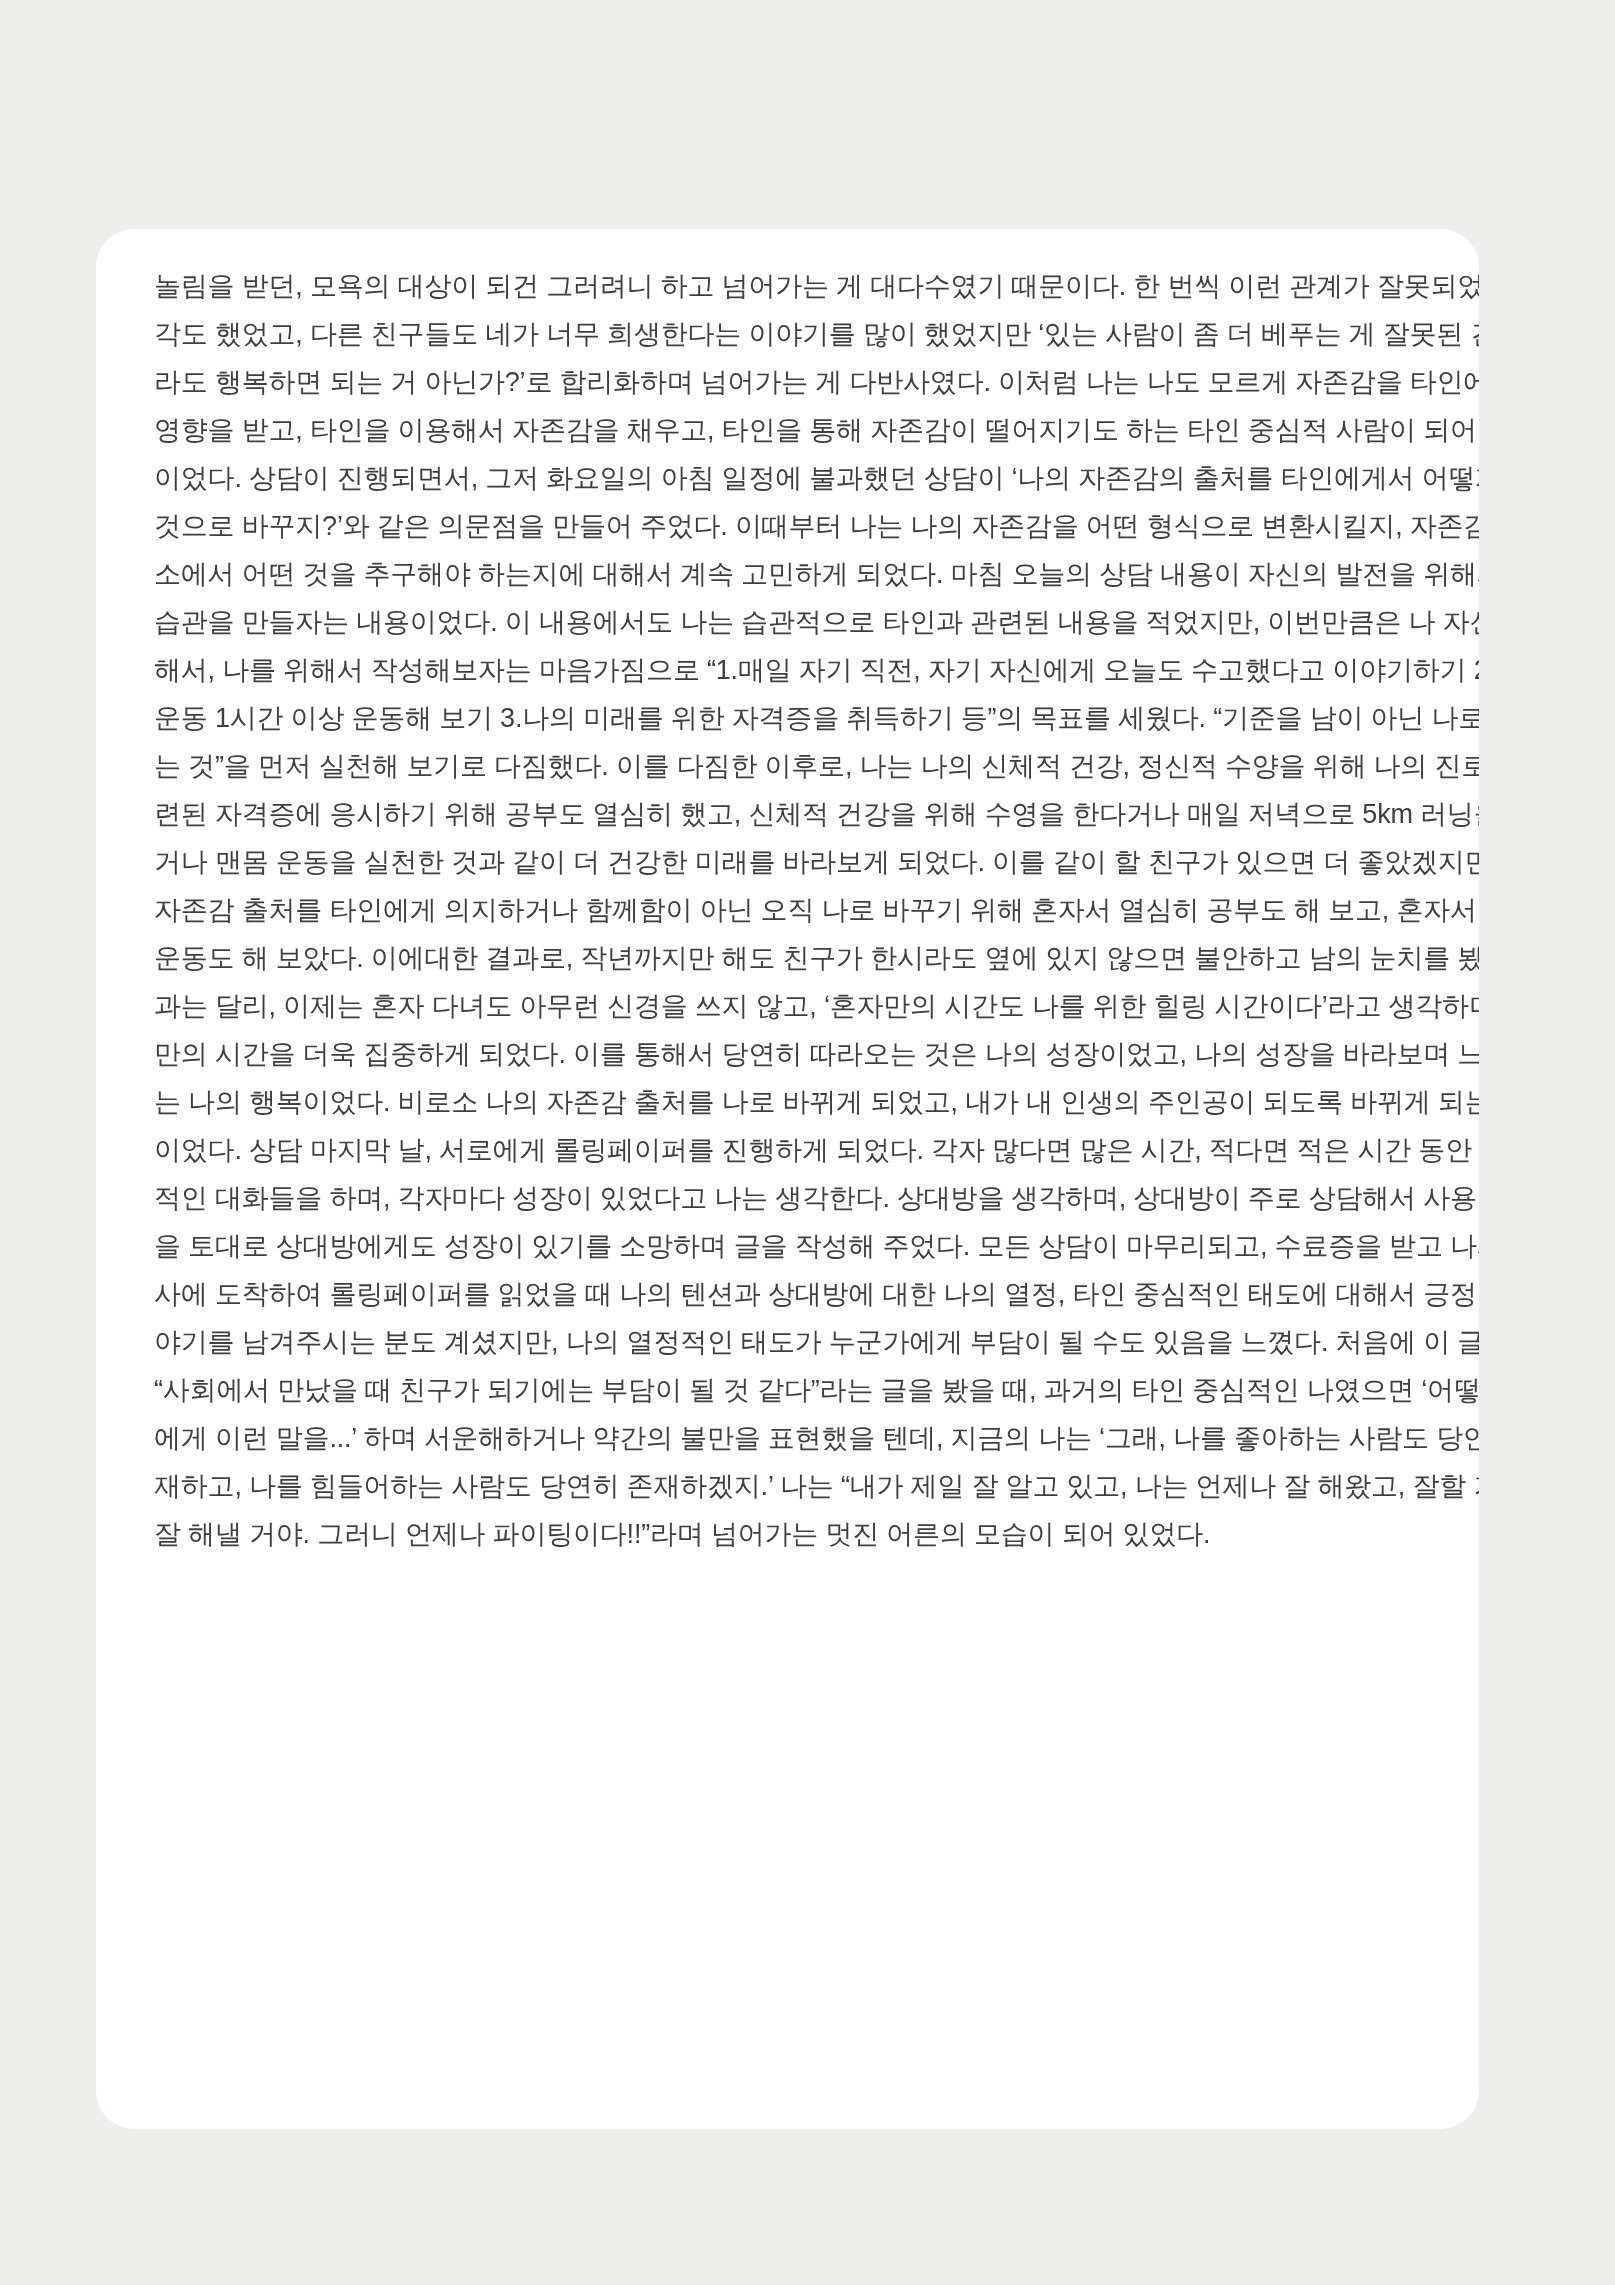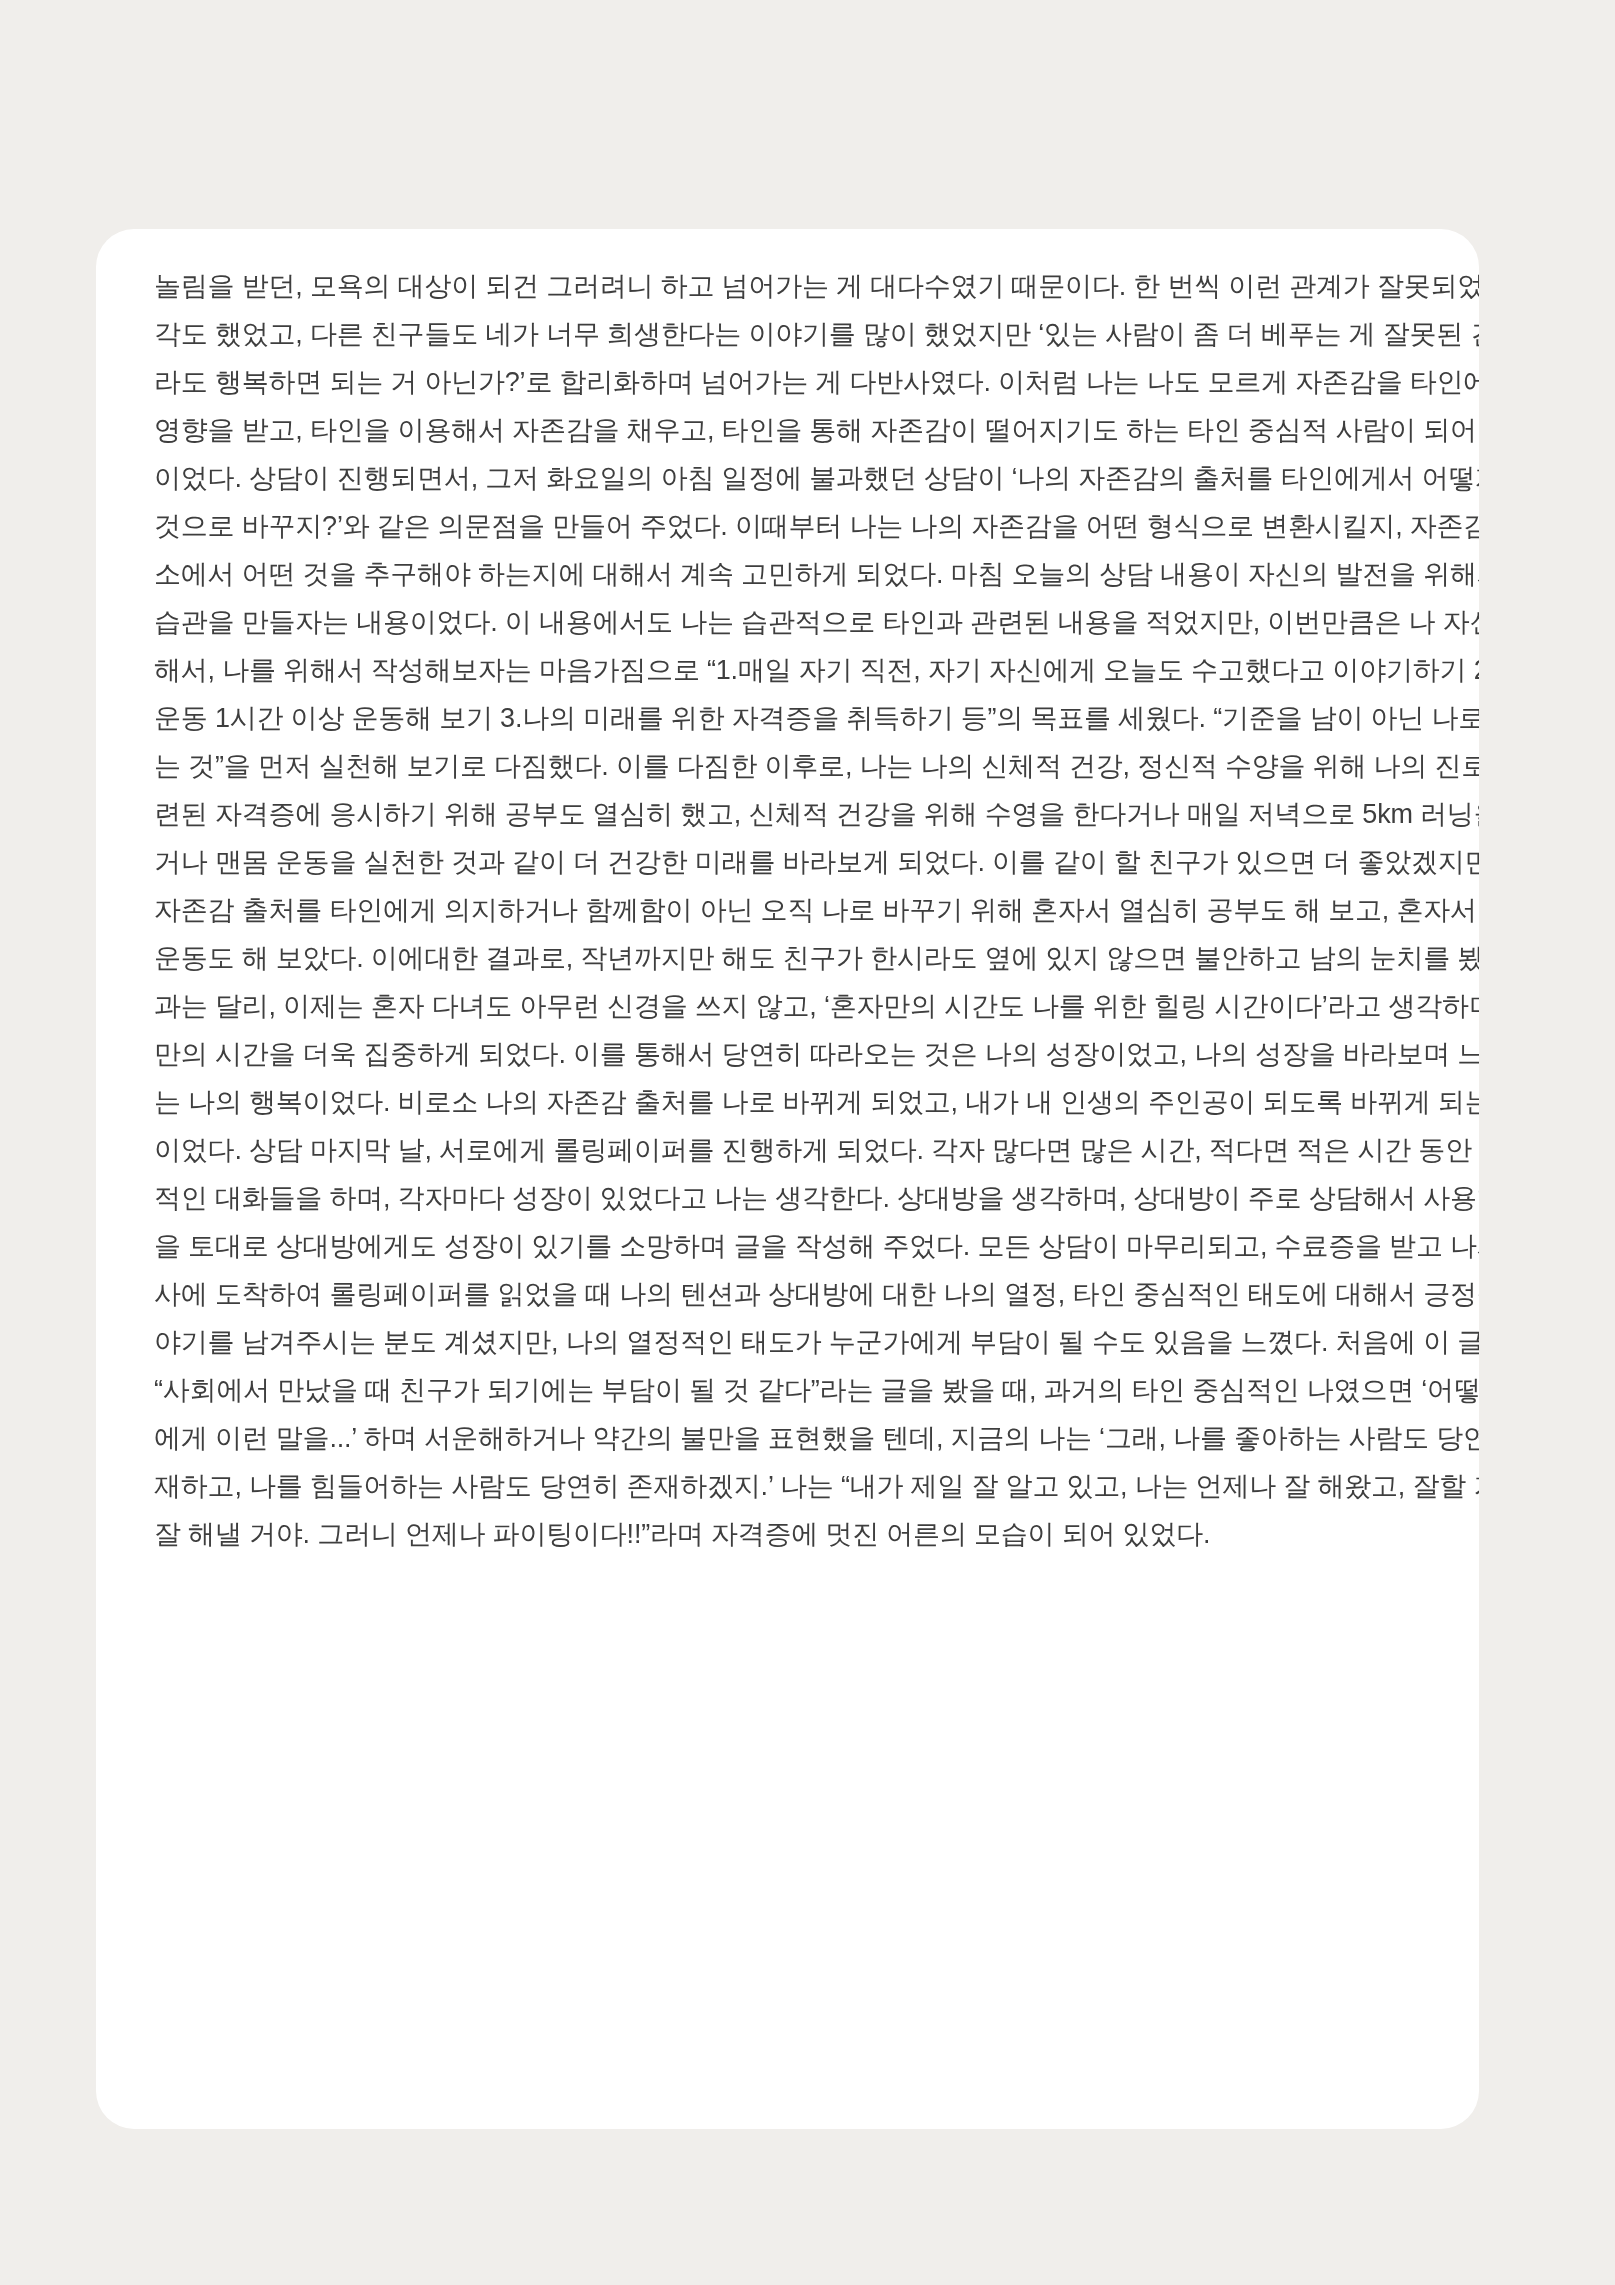--- a/index.html
+++ b/index.html
@@ -65,17 +65,17 @@
         <div class="line">만의 시간을 더욱 집중하게 되었다. 이를 통해서 당연히 따라오는 것은 나의 성장이었고, 나의 성장을 바라보며 느끼게 되</div>
         <div class="line">는 나의 행복이었다. 비로소 나의 자존감 출처를 나로 바뀌게 되었고, 내가 내 인생의 주인공이 되도록 바뀌게 되는 순간</div>
         <div class="line">이었다. 상담 마지막 날, 서로에게 롤링페이퍼를 진행하게 되었다. 각자 많다면 많은 시간, 적다면 적은 시간 동안 서로 심</div>
         <div class="line">적인 대화들을 하며, 각자마다 성장이 있었다고 나는 생각한다. 상대방을 생각하며, 상대방이 주로 상담해서 사용한 말들</div>
         <div class="line">을 토대로 상대방에게도 성장이 있기를 소망하며 글을 작성해 주었다. 모든 상담이 마무리되고, 수료증을 받고 나서 기숙</div>
         <div class="line">사에 도착하여 롤링페이퍼를 읽었을 때 나의 텐션과 상대방에 대한 나의 열정, 타인 중심적인 태도에 대해서 긍정적인 이</div>
         <div class="line">야기를 남겨주시는 분도 계셨지만, 나의 열정적인 태도가 누군가에게 부담이 될 수도 있음을 느꼈다. 처음에 이 글을 읽고</div>
         <div class="line">“사회에서 만났을 때 친구가 되기에는 부담이 될 것 같다”라는 글을 봤을 때, 과거의 타인 중심적인 나였으면 ‘어떻게 나</div>
         <div class="line">에게 이런 말을...’ 하며 서운해하거나 약간의 불만을 표현했을 텐데, 지금의 나는 ‘그래, 나를 좋아하는 사람도 당연히 존</div>
         <div class="line">재하고, 나를 힘들어하는 사람도 당연히 존재하겠지.’ 나는 “내가 제일 잘 알고 있고, 나는 언제나 잘 해왔고, 잘할 거고,</div>
-        <div class="line">잘 해낼 거야. 그러니 언제나 파이팅이다!!”라며 자격증에 멋진 어른의 모습이 되어 있었다.</div>
+        <div class="line">잘 해낼 거야. 그러니 언제나 파이팅이다!!”라며 넘어가는 멋진 어른의 모습이 되어 있었다.</div>
       </div>
   </div>
 </div>
 
 
 </body></html>

